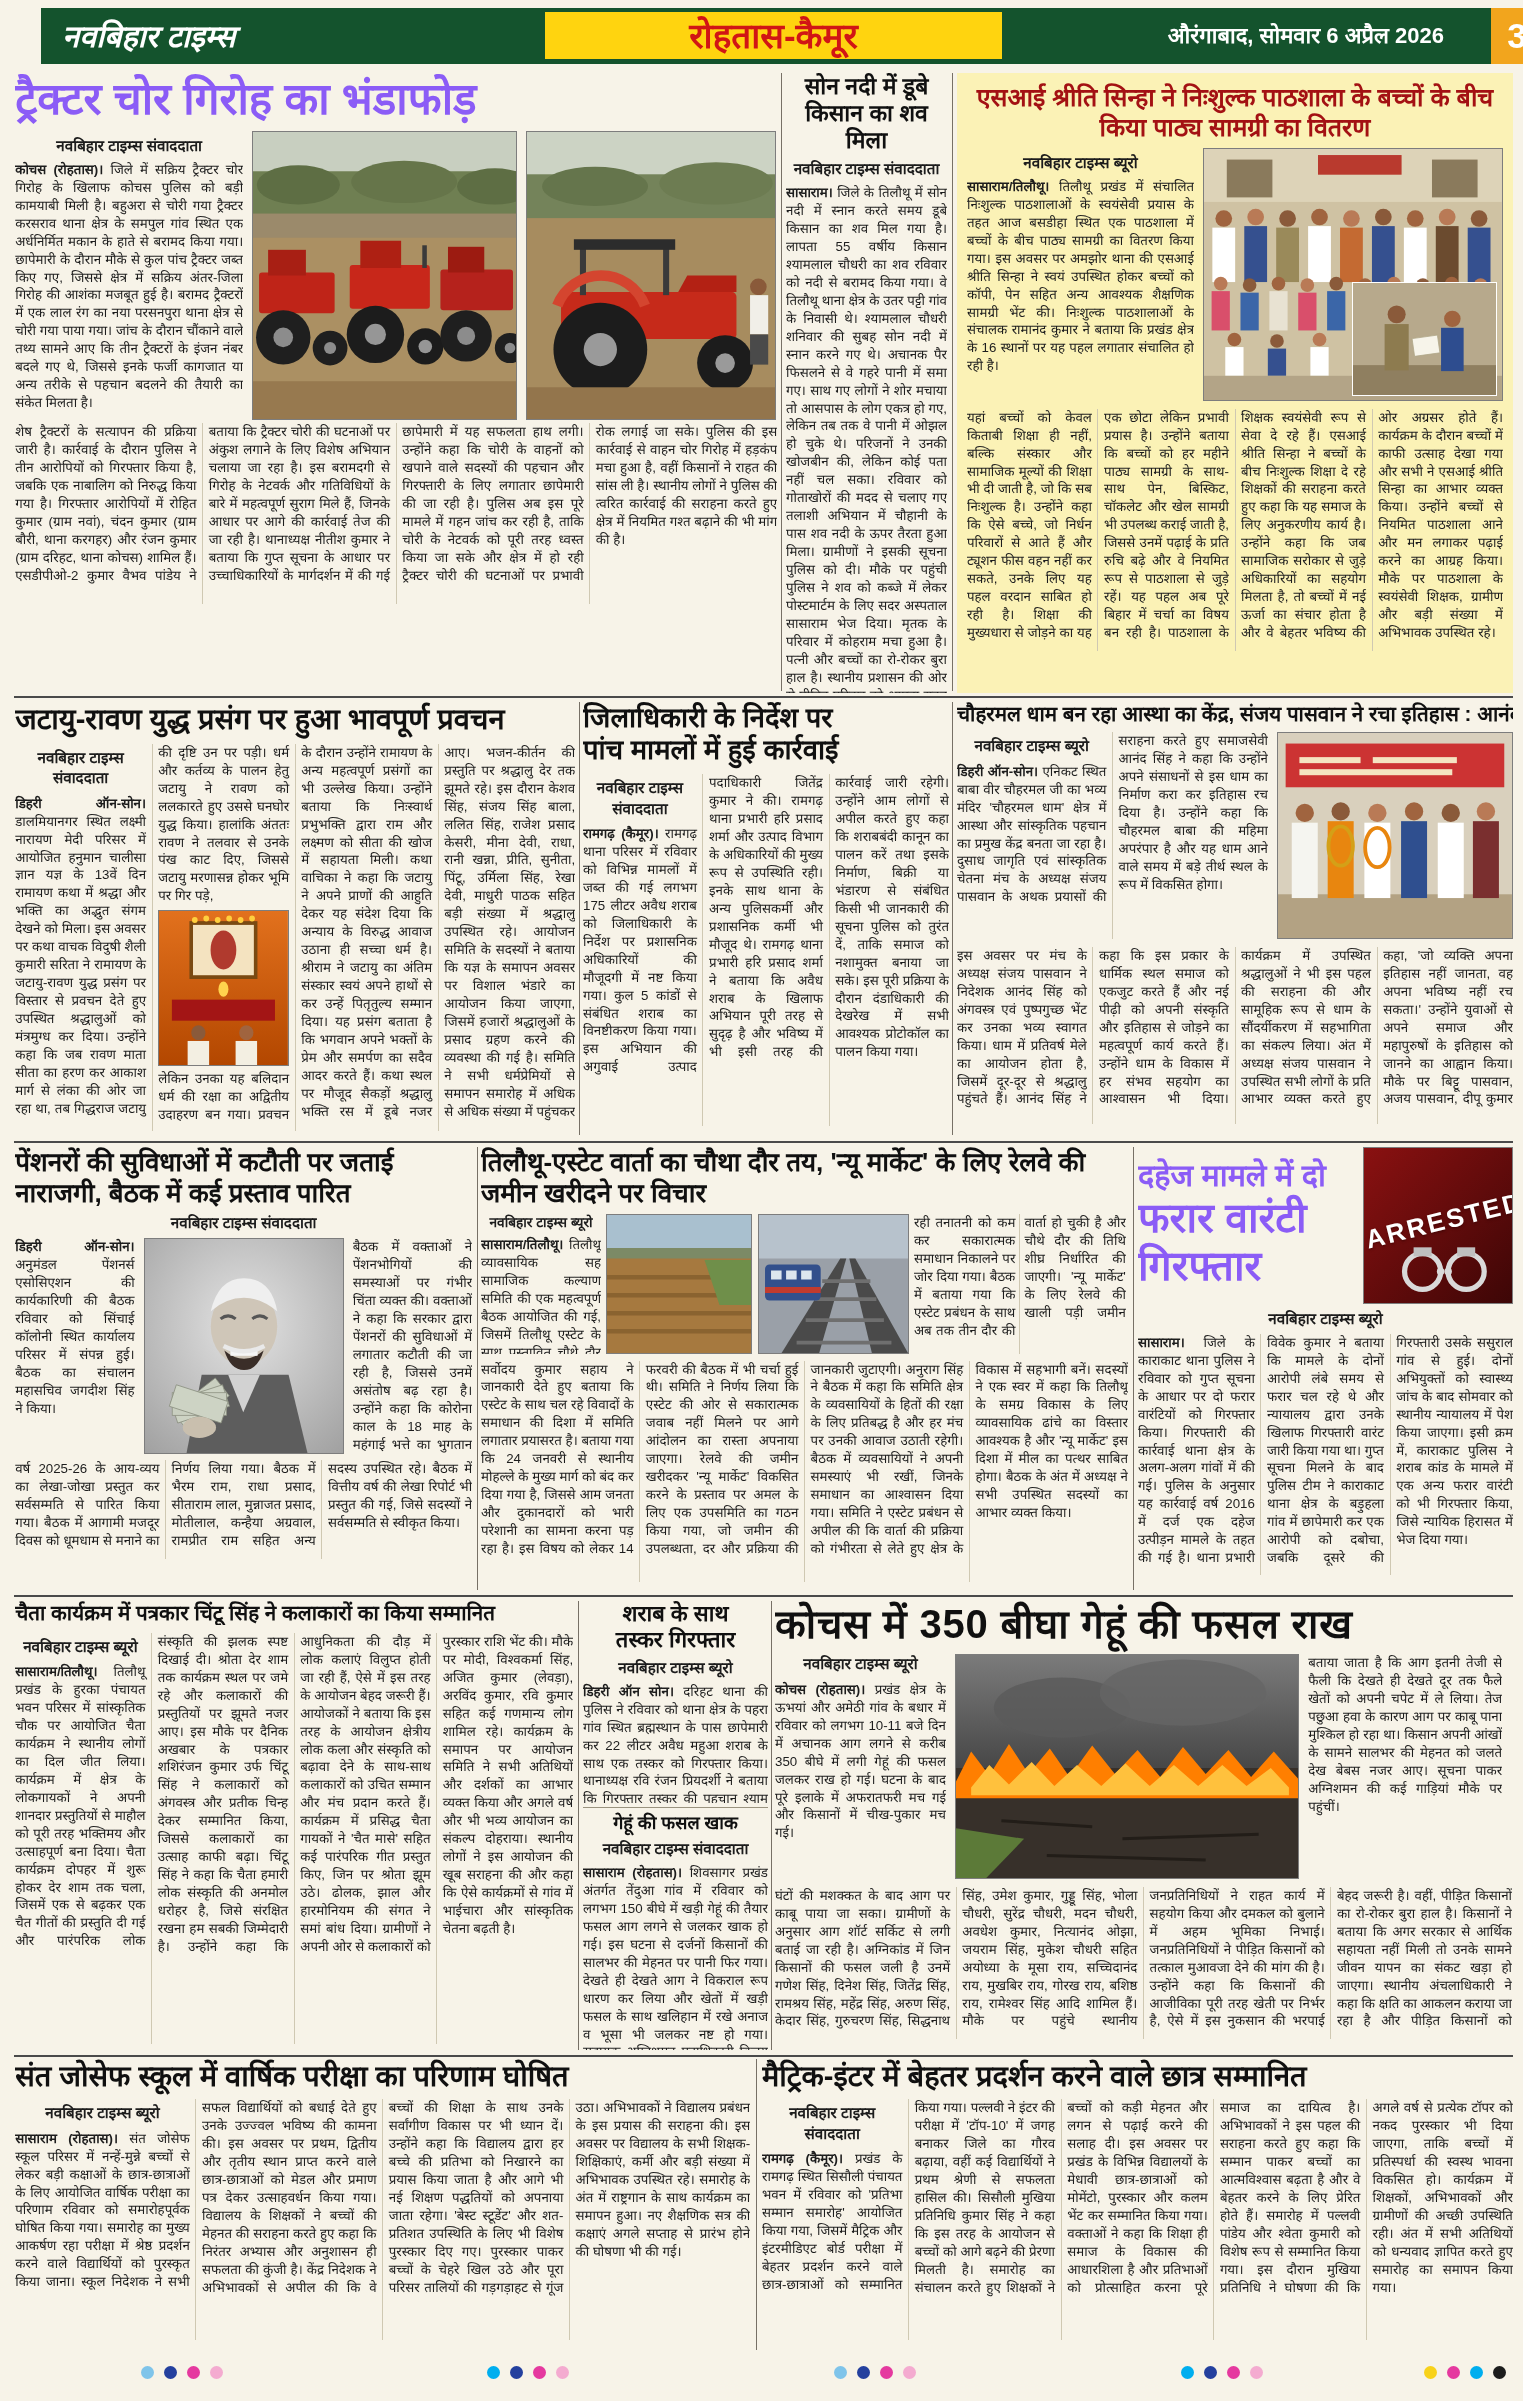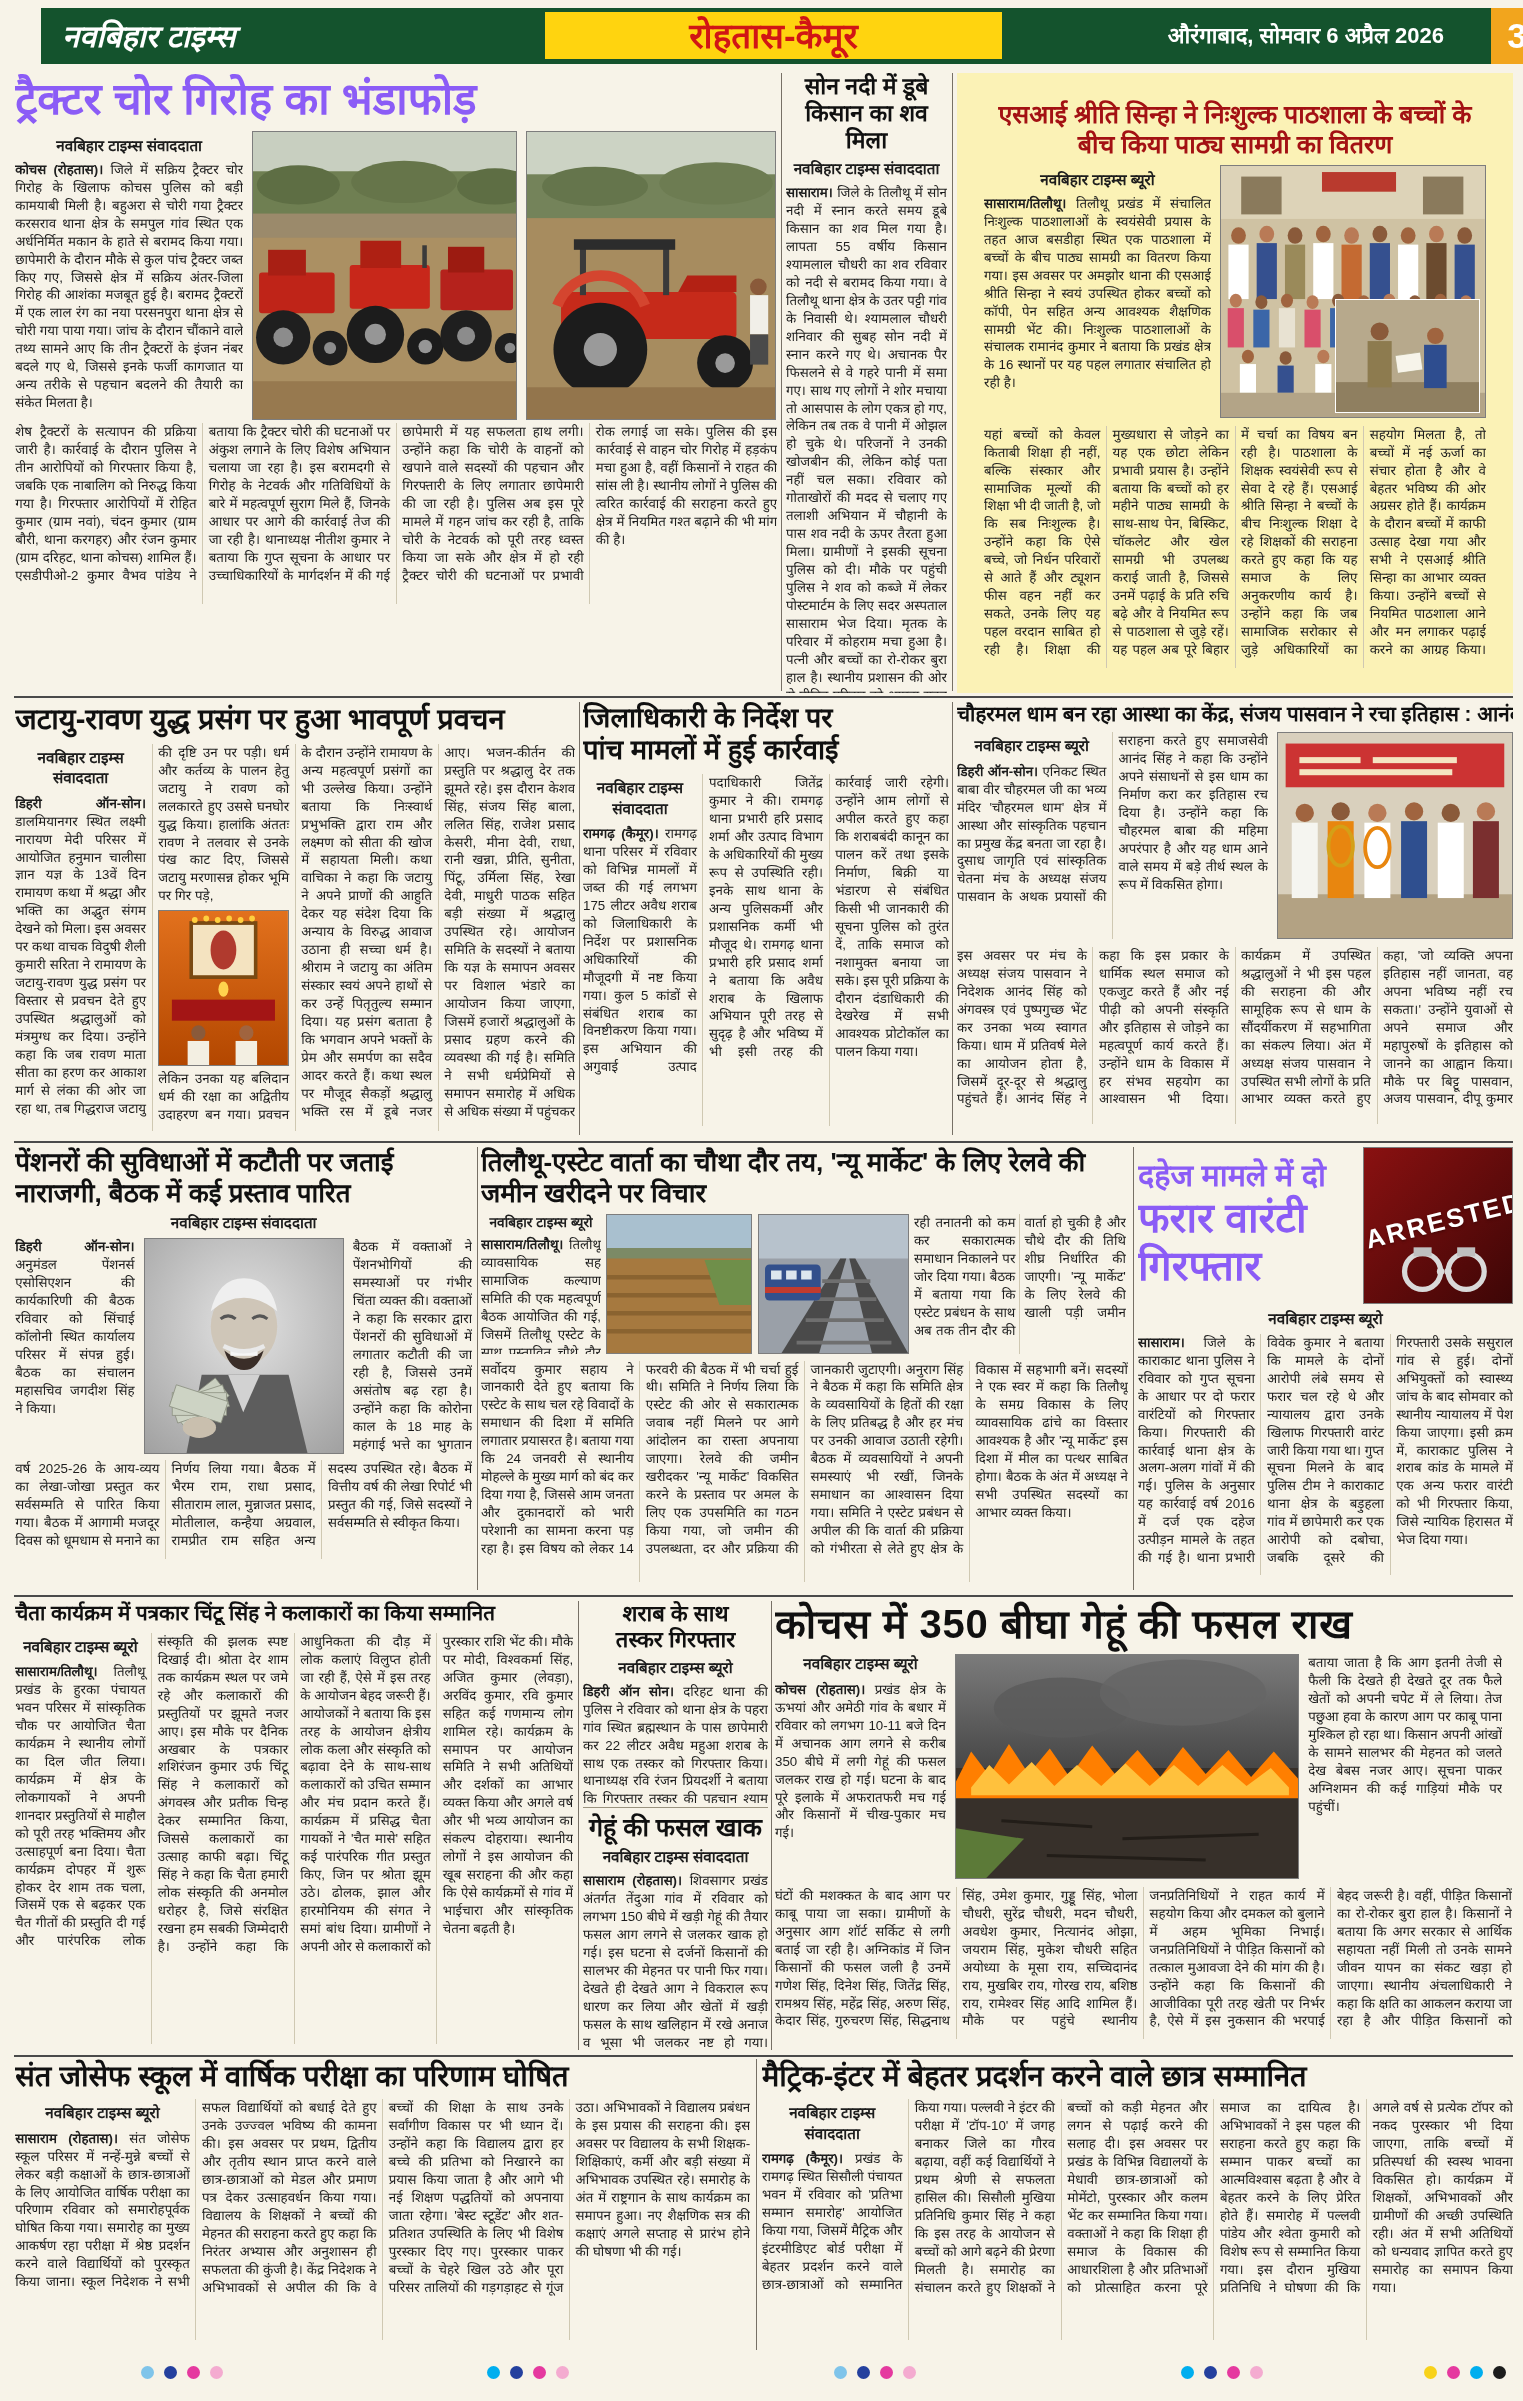--- a/index.html
+++ b/index.html
@@ -26,21 +26,21 @@
   .body p { margin:0 0 4.6px; }
   .dl { font-weight:bold; }
   .cols { column-gap:12.2px; column-rule:0.8px solid #cfc8b2; overflow:hidden; }
   .c2 { column-count:2; } .c3 { column-count:3; } .c4 { column-count:4; } .c5 { column-count:5; }
   .zone { display:flex; gap:9.1px; margin-top:6.1px; }
   .tcol { overflow:hidden; }
   .photo { border:0.8px solid #7d7d7d; overflow:hidden; position:relative; background:#dcd6c6; flex-shrink:0; }
   .photo svg { display:block; width:100%; height:100%; }
   .inphoto { width:100%; height:156px; border:0.8px solid #7d7d7d; margin:3px 0 4.6px; break-inside:avoid; background:#dcd6c6; overflow:hidden; }
   .inphoto svg { display:block; width:100%; height:100%; }
-  .yellowbox { background:#fbf2b6; padding:27px; }
+  .yellowbox { background:#fbf2b6; padding:10px; }
   .inset { position:absolute; right:4.6px; bottom:4.6px; width:145px; height:114px; border:1.5px solid #ffffff; overflow:hidden; }
   .arrest-label { position:absolute; left:0; top:59px; width:100%; text-align:center; color:#ffffff; font-size:26px; font-weight:bold; letter-spacing:2.3px; transform:rotate(-14deg); text-shadow:0 1.5px 2.3px #30000085; }
 
   
   .rule-h { position:absolute; left:13.7px; width:1499px; height:1.5px; background:#4a4a4a; }
   .rule-v { position:absolute; width:0.8px; background:#777066; }
 
   
   .regdots { position:absolute; top:2366px; display:flex; gap:10px; }
   .dot { width:13px; height:13px; border-radius:50%; display:block; }
@@ -448,21 +448,21 @@
       <p><span class="dl">सासाराम/तिलौथू।</span> <span>तिलौथू प्रखंड के हुरका पंचायत भवन परिसर में सांस्कृतिक चौक पर आयोजित चैता कार्यक्रम ने स्थानीय लोगों का दिल जीत लिया। कार्यक्रम में क्षेत्र के लोकगायकों ने अपनी शानदार प्रस्तुतियों से माहौल को पूरी तरह भक्तिमय और उत्साहपूर्ण बना दिया। चैता कार्यक्रम दोपहर में शुरू होकर देर शाम तक चला, जिसमें एक से बढ़कर एक चैत गीतों की प्रस्तुति दी गई और पारंपरिक लोक संस्कृति की झलक स्पष्ट दिखाई दी। श्रोता देर शाम तक कार्यक्रम स्थल पर जमे रहे और कलाकारों की प्रस्तुतियों पर झूमते नजर आए। इस मौके पर दैनिक अखबार के पत्रकार शशिरंजन कुमार उर्फ चिंटू सिंह ने कलाकारों को अंगवस्त्र और प्रतीक चिन्ह देकर सम्मानित किया, जिससे कलाकारों का उत्साह काफी बढ़ा। चिंटू सिंह ने कहा कि चैता हमारी लोक संस्कृति की अनमोल धरोहर है, जिसे संरक्षित रखना हम सबकी जिम्मेदारी है। उन्होंने कहा कि आधुनिकता की दौड़ में लोक कलाएं विलुप्त होती जा रही हैं, ऐसे में इस तरह के आयोजन बेहद जरूरी हैं। आयोजकों ने बताया कि इस तरह के आयोजन क्षेत्रीय लोक कला और संस्कृति को बढ़ावा देने के साथ-साथ कलाकारों को उचित सम्मान और मंच प्रदान करते हैं। कार्यक्रम में प्रसिद्ध चैता गायकों ने 'चैत मासे' सहित कई पारंपरिक गीत प्रस्तुत किए, जिन पर श्रोता झूम उठे। ढोलक, झाल और हारमोनियम की संगत ने समां बांध दिया। ग्रामीणों ने अपनी ओर से कलाकारों को पुरस्कार राशि भेंट की। मौके पर मोदी, विश्वकर्मा सिंह, अजित कुमार (लेवड़ा), अरविंद कुमार, रवि कुमार सहित कई गणमान्य लोग शामिल रहे। कार्यक्रम के समापन पर आयोजन समिति ने सभी अतिथियों और दर्शकों का आभार व्यक्त किया और अगले वर्ष और भी भव्य आयोजन का संकल्प दोहराया। स्थानीय लोगों ने इस आयोजन की खूब सराहना की और कहा कि ऐसे कार्यक्रमों से गांव में भाईचारा और सांस्कृतिक चेतना बढ़ती है।</span></p>
     </div>
   </section>
 
   <section class="art" style="left:583px;top:1601px;width:185px;height:449px">
     <div class="hl center" style="font-size:22px">शराब के साथ</div>
     <div class="hl center" style="font-size:22px">तस्कर गिरफ्तार</div>
     <div class="byline">नवबिहार टाइम्स ब्यूरो</div>
     <p class="body" style="height:120px;overflow:hidden"><span class="dl">डिहरी ऑन सोन।</span> <span>दरिहट थाना की पुलिस ने रविवार को थाना क्षेत्र के पहरा गांव स्थित ब्रह्मस्थान के पास छापेमारी कर 22 लीटर अवैध महुआ शराब के साथ एक तस्कर को गिरफ्तार किया। थानाध्यक्ष रवि रंजन प्रियदर्शी ने बताया कि गिरफ्तार तस्कर की पहचान श्याम साह (23 वर्ष), निवासी ग्राम पहरा के रूप में हुई है। उसके विरुद्ध संबंधित धाराओं में मामला दर्ज कर लिया गया है। आरोपी को सोमवार को न्यायिक हिरासत में भेजा जाएगा। पुलिस इस मामले में आगे की जांच कर रही है।</span></p>
     <div style="border-top:0.8px solid #9a937f;margin-top:4.6px;padding-top:4.6px">
-      <div class="hl center" style="font-size:25px">गेहूं की फसल खाक</div>
+      <div class="hl center" style="font-size:18px">गेहूं की फसल खाक</div>
       <div class="byline">नवबिहार टाइम्स संवाददाता</div>
       <p class="body"><span class="dl">सासाराम (रोहतास)।</span> <span>शिवसागर प्रखंड अंतर्गत तेंदुआ गांव में रविवार को लगभग 150 बीघे में खड़ी गेहूं की तैयार फसल आग लगने से जलकर खाक हो गई। इस घटना से दर्जनों किसानों की सालभर की मेहनत पर पानी फिर गया। देखते ही देखते आग ने विकराल रूप धारण कर लिया और खेतों में खड़ी फसल के साथ खलिहान में रखे अनाज व भूसा भी जलकर नष्ट हो गया। सहायक अग्निशमन पदाधिकारी विजय कुमार ने बताया कि प्रथम दृष्टया आग का कारण खेतों के ऊपर से गुजरे बिजली के तार में स्पार्किंग प्रतीत होता है। अग्निशमन की गाड़ियों ने घंटों की मशक्कत के बाद आग पर काबू पाया। प्रशासन ने क्षति का आकलन शुरू कर दिया है।</span></p>
     </div>
   </section>
 
   <section class="art" style="left:775px;top:1601px;width:737px;height:449px">
     <div class="hl" style="font-size:40px;letter-spacing:0.8px">कोचस में 350 बीघा गेहूं की फसल राख</div>
     <div class="zone" style="height:225px">
       <div class="tcol body" style="width:171px">
         <div class="byline" style="padding-top:0">नवबिहार टाइम्स ब्यूरो</div>

